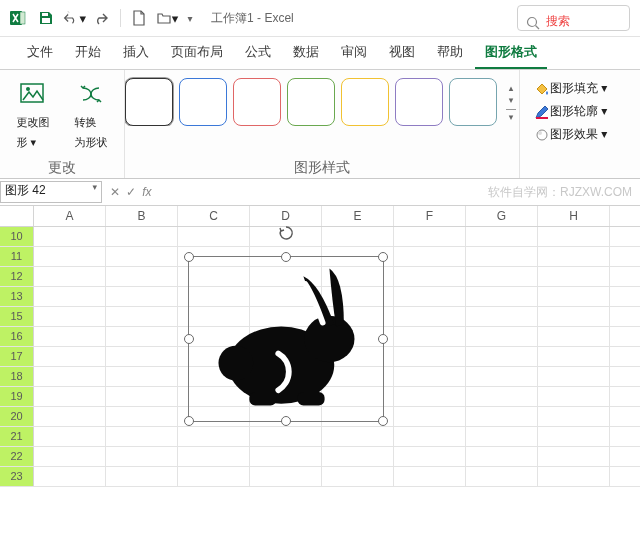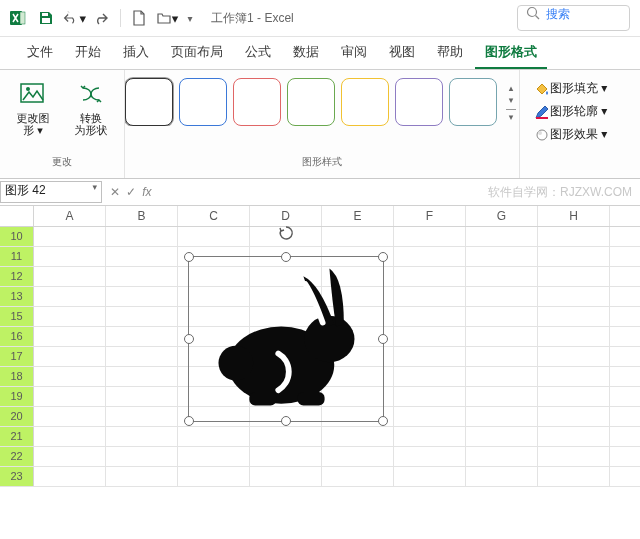--- a/index.html
+++ b/index.html
@@ -1,30 +1,30 @@
 <!DOCTYPE html>
 <html><head>
 <meta charset="utf-8">
 <style>
 html,body{margin:0;padding:0;font-family:"Segoe UI","Microsoft YaHei",sans-serif;font-size:13px;color:#222;background:#fff;width:640px;height:539px;overflow:hidden}
 .titlebar{height:36px;background:#fff;display:flex;align-items:center;border-bottom:1px solid #e3e3e3}
 .titlebar .qat{display:flex;align-items:center;gap:4px;padding:0 6px}
 .qat-btn{width:24px;height:24px;display:flex;align-items:center;justify-content:center;border-radius:3px}
 .qat-sep{width:1px;height:18px;background:#ddd;margin:0 2px}
 .doc-title{margin-left:8px;font-size:12px;color:#666}
-.searchbox{margin-left:auto;margin-right:10px;display:flex;align-items:flex-start;border:1px solid #d0d0d0;border-radius:4px;height:24px;padding:0 8px;width:95px;color:#3b82f6;font-size:12px;gap:6px}
+.searchbox{margin-left:auto;margin-right:10px;display:flex;align-items:flex-end;border:1px solid #d0d0d0;border-radius:4px;height:24px;padding:0 8px;width:95px;color:#ef4444;font-size:12px;gap:6px}
 .tabs{height:32px;display:flex;align-items:flex-end;padding:0 17px;border-bottom:1px solid #d0d0d0;gap:2px;background:#fff}
 .tab{padding:6px 10px;font-size:13px;color:#3a3a3a;border-bottom:2px solid transparent;cursor:default}
 .tab.active{color:#107c41;border-bottom:2px solid #107c41;font-weight:600}
 .ribbon{height:108px;background:#fdfdfd;border-bottom:1px solid #c9c9c9;display:flex}
 .r-group{display:flex;flex-direction:column;align-items:center;padding:4px 6px 0 6px;gap:2px;border-right:1px solid #e3e3e3;position:relative}
-.r-group .label{position:absolute;bottom:9px;font-size:10px;color:#666}
+.r-group .label{position:absolute;bottom:1px;font-size:14px;color:#666}
 .biggroup-inner{display:flex;gap:4px;margin-bottom:18px}
 .bigbtn{display:flex;flex-direction:column;align-items:center;gap:2px;padding:4px 4px;border-radius:3px;width:46px}
-.bigbtn .txt{font-size:11px;line-height:12px;text-align:center}
+.bigbtn .txt{font-size:11px;line-height:20px;}
 .r-group.wide{flex:1;min-width:0}
 .preset-row{display:flex;gap:6px;margin-bottom:18px;overflow:hidden}
 .preset{width:48px;height:48px;border-radius:8px;border:1px solid #cfcfcf;box-sizing:border-box;margin-top:4px}
 .preset.selected{box-shadow:0 0 0 1px #9e9e9e}
 .side-cmds{display:flex;flex-direction:column;gap:2px;margin:4px 4px 18px 4px;width:100px}
 .cmd{display:flex;align-items:center;font-size:12px;padding:2px 4px;border-radius:3px}
 .fx-row{height:26px;border-bottom:1px solid #d0d0d0;display:flex;align-items:center;background:#fff}
 .namebox{width:92px;height:20px;border:1px solid #c0c0c0;display:flex;padding:0 4px;font-size:12px;justify-content:space-between}
 .fx-btns{display:flex;align-items:center;gap:6px;margin-left:8px;color:#888;font-size:12px}
 .fx-input{flex:1;margin:0 6px;font-size:12px;color:#222}

